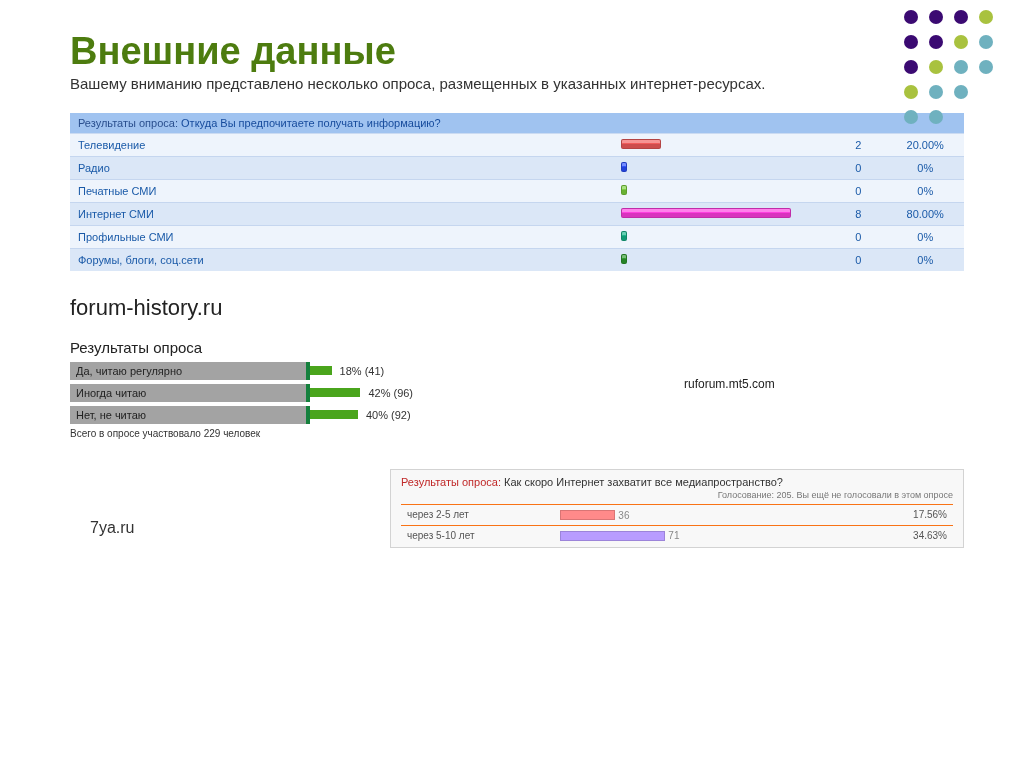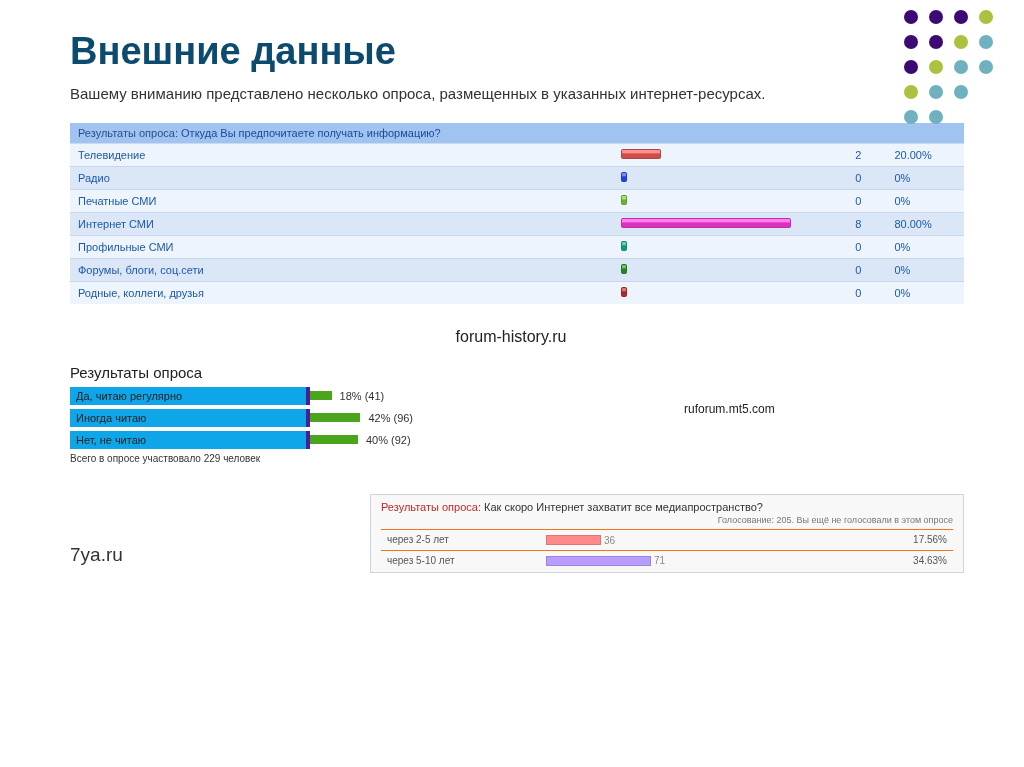--- a/index.html
+++ b/index.html
@@ -10,24 +10,24 @@
     color: #333;
     width: 1024px;
     position: relative;
   }
   .slide { padding: 30px 60px 30px 70px; position: relative; }
 
   .deco { position: absolute; top: 10px; right: 20px; width: 130px; height: 120px; }
   .deco .dot { position: absolute; width: 14px; height: 14px; border-radius: 50%; }
 
   h1.title {
-    margin: 0 0 10px 0;
+    margin: 0 0 0 0;
     font-size: 38px;
     font-weight: bold;
-    color: #0c4a6e;
+    color: #4d7c0f;
   }
   .subtitle { margin: 0 0 18px 0; font-size: 15px; line-height: 1.45; color: #333; }
 
   
   .poll1 { width: 100%; border-collapse: collapse; font-size: 11px; margin-bottom: 24px; }
   .poll1 thead td {
     background: #a0c3f0;
     color: #1a4a9e;
     padding: 4px 8px;
     font-size: 11px;
@@ -38,48 +38,48 @@
   .poll1 tbody tr:nth-child(odd) { background: #eef4fc; }
   .poll1 tbody tr:nth-child(even) { background: #dbe7f7; }
   .poll1 tbody td {
     padding: 5px 8px;
     border-top: 1px solid #c5d6ef;
     color: #1a5aa8;
   }
   .poll1 .colLabel { width: 590px; }
   .poll1 .colBar { width: 220px; }
   .poll1 .colCount { width: 60px; text-align: center; color: #1a5aa8; }
-  .poll1 .colPct { width: 80px; text-align: left; color: #1a5aa8; }
+  .poll1 .colPct { width: 80px; text-align: center; color: #1a5aa8; }
   .poll1 .bar3d {
     display: inline-block;
     height: 10px;
     border-radius: 2px;
     box-shadow: inset 0 -4px 0 rgba(0,0,0,0.15), inset 0 3px 0 rgba(255,255,255,0.35);
     border: 1px solid rgba(0,0,0,0.25);
   }
 
-  .src-right { text-align: center; font-size: 16px; margin: 4px 12px 18px 0; color: #222; }
+  .src-right { text-align: left; font-size: 22px; margin: 4px 12px 18px 0; color: #222; }
   .src-mid { text-align: left; font-size: 12px; color: #222; }
 
   
   .poll2 { font-size: 12px; margin-bottom: 10px; }
   .poll2 .hdr1 { font-size: 15px; color: #222; margin-bottom: 6px; }
   .poll2 .hdr2 { font-size: 14px; font-weight: bold; color: #111; margin-bottom: 8px; }
   .poll2 .row { display: flex; align-items: center; margin-bottom: 4px; }
   .poll2 .opt {
     width: 240px; padding: 3px 6px;
-    background: #0ea5e9; font-size: 11px; color: #222;
-    border-right: 4px solid #4c1d95;
+    background: #a3a3a3; font-size: 11px; color: #222;
+    border-right: 4px solid #15803d;
   }
   .poll2 .bar { height: 9px; background: #4aa51c; margin-right: 8px; }
   .poll2 .val { font-size: 11px; color: #333; }
   .poll2 .total { font-size: 10px; color: #333; margin-top: 4px; }
 
   .row-sources { display: flex; align-items: flex-start; margin-top: 20px; }
-  .row-sources .left { width: 300px; padding-top: 50px; font-size: 19px; }
+  .row-sources .left { width: 300px; padding-top: 50px; font-size: 16px; margin-left: 20px; }
   .row-sources .right { flex: 1; }
 
   
   .poll3 {
     border: 1px solid #d3d3d3;
     background: #f8f8f8;
     font-size: 11px;
     padding: 4px 10px 2px 10px;
   }
   .poll3 .hdr { padding: 2px 0 2px 0; }
@@ -163,26 +163,20 @@
         </tr>
         <tr>
           <td class="colLabel">Профильные СМИ</td>
           <td class="colBar"><span class="bar3d" style="width:6px;background:#16b58a"></span></td>
           <td class="colCount">0</td>
           <td class="colPct">0%</td>
         </tr>
         <tr>
           <td class="colLabel">Форумы, блоги, соц.сети</td>
           <td class="colBar"><span class="bar3d" style="width:6px;background:#2e9c2e"></span></td>
-          <td class="colCount">0</td>
-          <td class="colPct">0%</td>
-        </tr>
-        <tr>
-          <td class="colLabel">Родные, коллеги, друзья</td>
-          <td class="colBar"><span class="bar3d" style="width:6px;background:#c73030"></span></td>
           <td class="colCount">0</td>
           <td class="colPct">0%</td>
         </tr>
       </tbody>
   </table>
 
   <div class="src-right">forum-history.ru</div>
 
   <div style="display:flex;align-items:center">
     <div class="poll2" style="flex:1">

